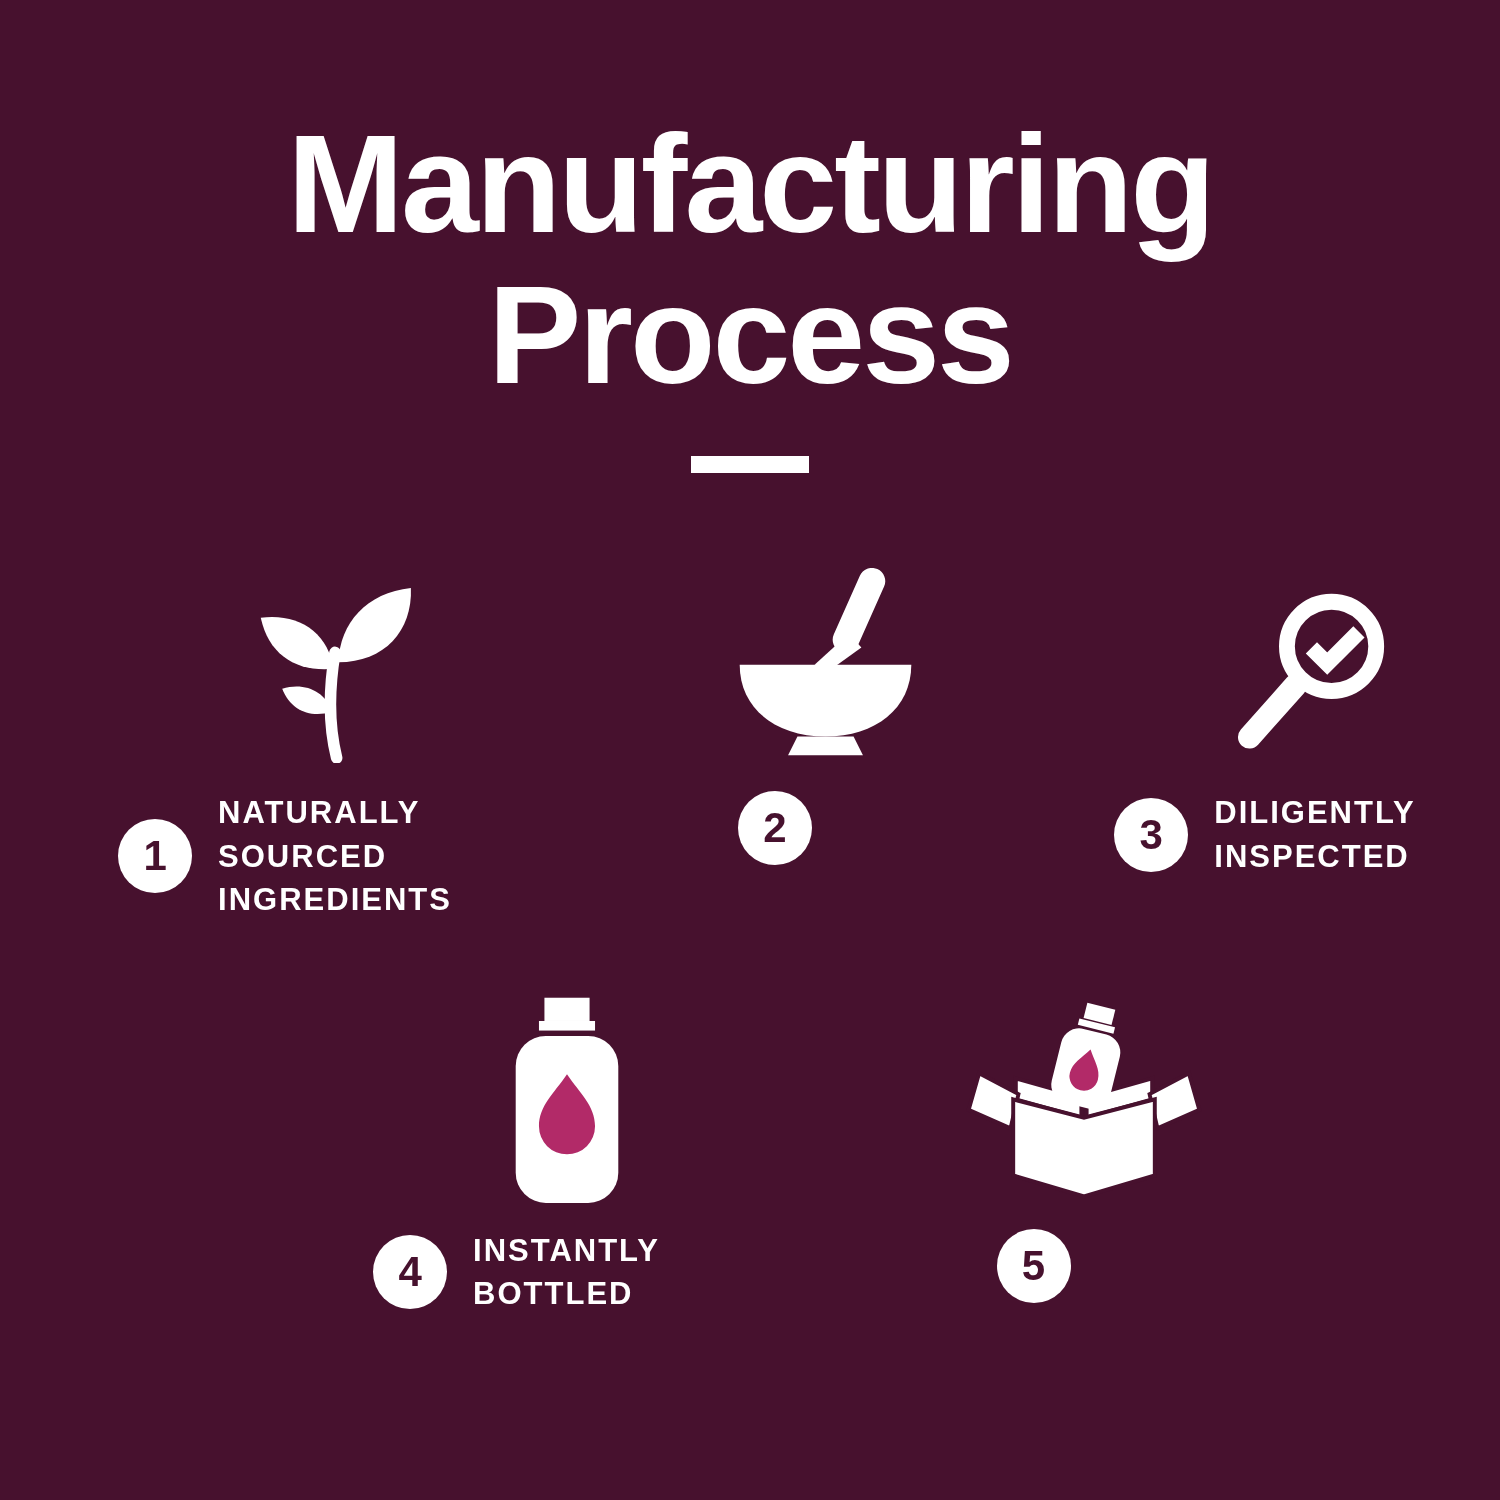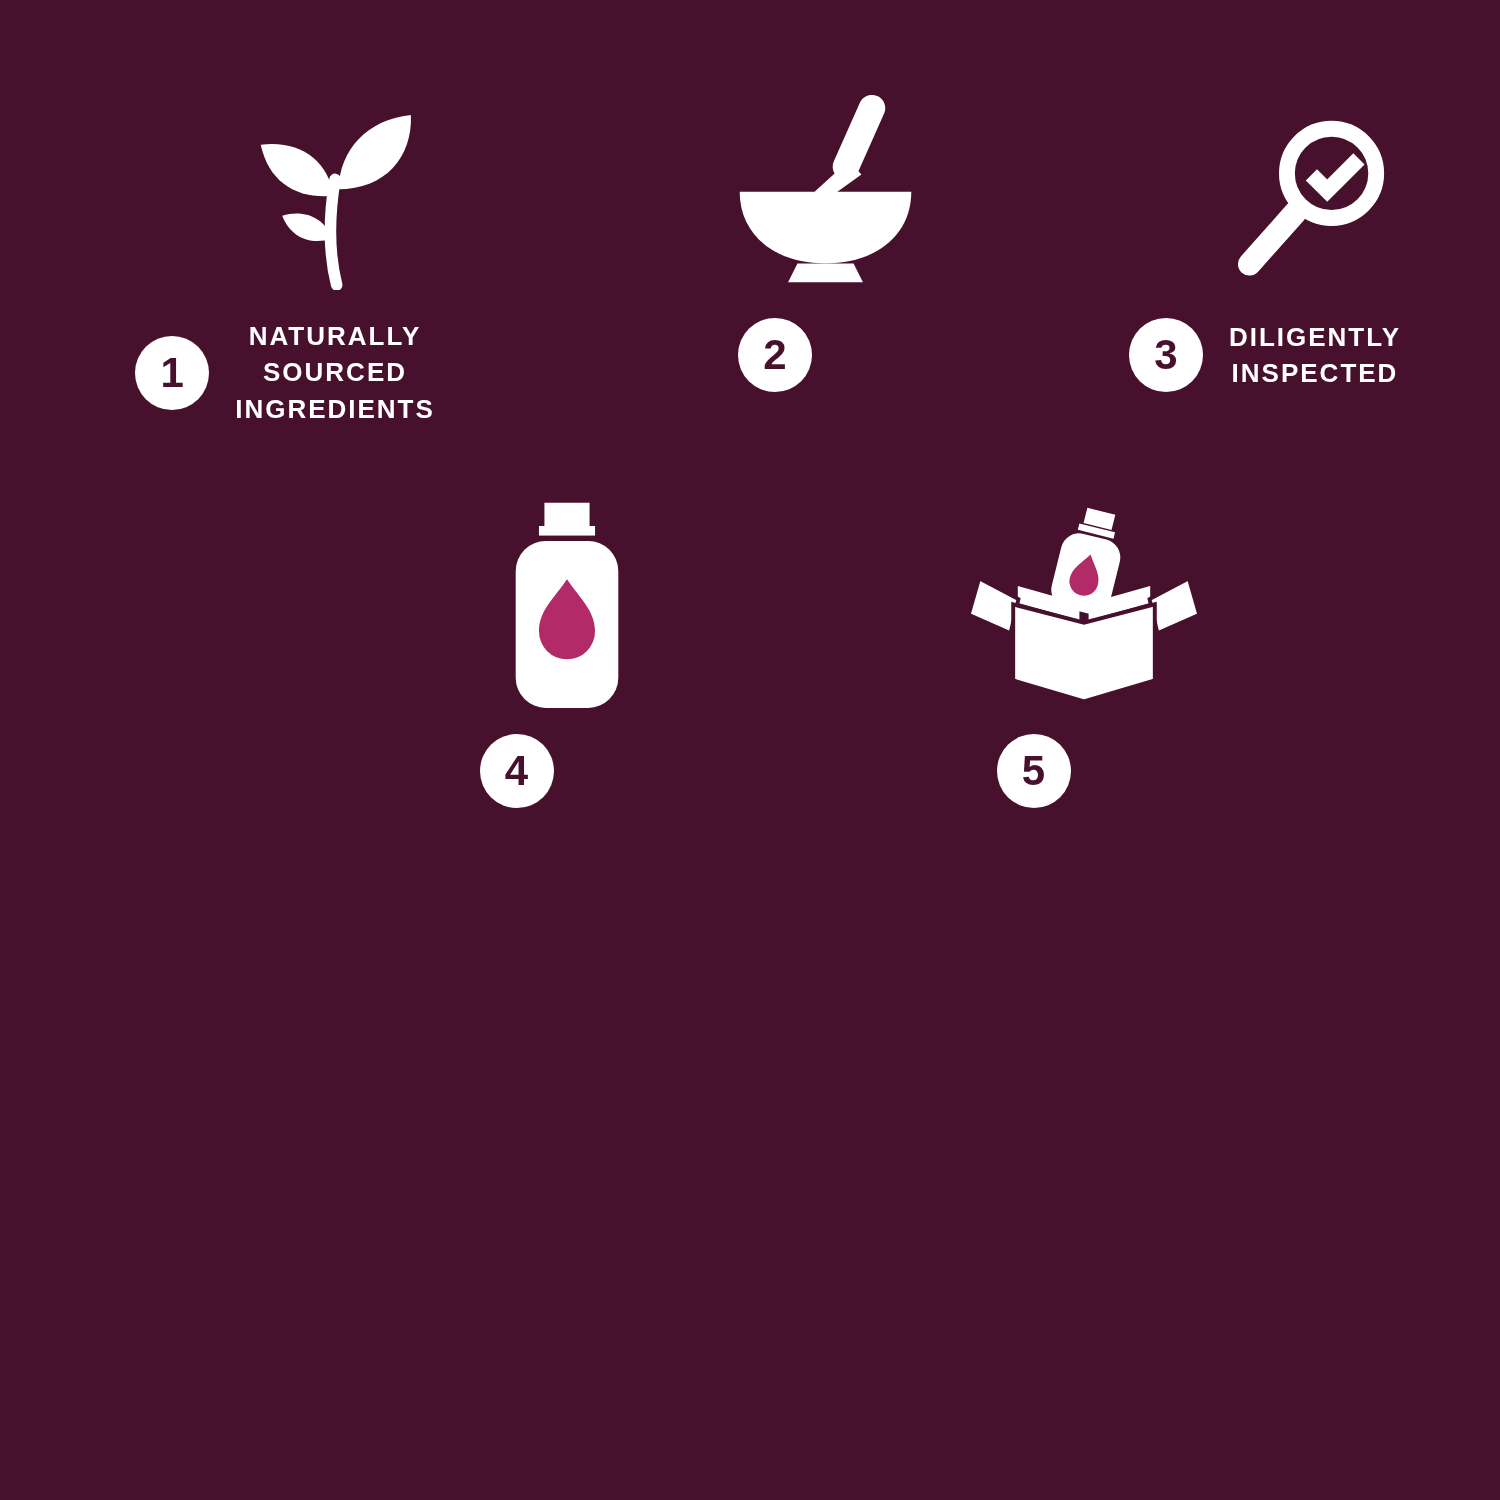--- a/index.html
+++ b/index.html
@@ -48,39 +48,46 @@
   }
   .num-circle {
     width: 74px; height: 74px; border-radius: 50%;
     background: var(--foreground);
     color: var(--background);
     display: flex; align-items: center; justify-content: center;
     font-size: 42px; font-weight: bold;
     flex: 0 0 auto;
   }
   .step-label {
-    font-size: 26px; font-weight: bold;
+    font-size: 31px; font-weight: bold;
     letter-spacing: 2px; line-height: 1.4;
-    text-align: center; text-transform: uppercase;
+    text-align: left; text-transform: uppercase;
     white-space: pre-line;
   }
   .accent { fill: var(--accent); }
   svg { display: block; }
   .svg-plant    { width: 198px; height: 190px; }
   .svg-bowl     { width: 203px; height: 195px; }
   .svg-magnify  { width: 180px; height: 180px; }
   .svg-bottle   { width: 130px; height: 212px; }
   .svg-box      { width: 236px; height: 210px; }
   .boxpiece { stroke: var(--background); stroke-width: 3; fill: currentColor; }
 </style>
 </head>
 <body>
 
 <div class="page">
 
+  <div class="header">
+    <h1 class="title">
+      <span>Manufacturing</span>
+      <span>Process</span>
+    </h1>
+    <div class="divider"></div>
+  </div>
 
   <div class="row row-1">
 
     <div class="step">
       <div class="icon-wrap">
         <svg class="svg-plant" viewBox="0 0 120 115" aria-hidden="true">
           <path d="M61 112 C56 92 56 72 60 48" stroke="currentColor" stroke-width="7" fill="none" stroke-linecap="round"></path>
           <path d="M62 54 C63 30 79 12 106 9 C107 35 90 54 62 54 Z" fill="currentColor"></path>
           <path d="M59 58 C37 60 20 50 15 27 C38 24 56 36 59 58 Z" fill="currentColor"></path>
           <path d="M58 84 C45 88 33 83 28 70 C41 66 54 71 58 84 Z" fill="currentColor"></path>
@@ -139,20 +146,22 @@
           <rect x="31" y="2" width="33" height="17" fill="currentColor"></rect>
           <rect x="27" y="19" width="41" height="7" fill="currentColor"></rect>
           <rect x="10" y="30" width="75" height="122" rx="22" fill="currentColor"></rect>
           <path class="accent" d="M47.5 58 C57 72 68 81 68 96 A20.5 20.5 0 0 1 27 96 C27 81 38 72 47.5 58 Z"></path>
         </svg>
       </div>
       <div class="step-bottom">
         <div class="num-circle">
           <span>4</span>
         </div>
+        <div class="step-label">INSTANTLY
+BOTTLED</div>
       </div>
     </div>
 
     <div class="step">
       <div class="icon-wrap">
         <svg class="svg-box" viewBox="0 0 180 160" aria-hidden="true">
           <polygon class="boxpiece" points="38,62 88,76 88,92 38,78"></polygon>
           <polygon class="boxpiece" points="142,62 92,76 92,92 142,78"></polygon>
           <g transform="rotate(14 95 40)">
             <rect x="84" y="6" width="22" height="12" fill="currentColor"></rect>

